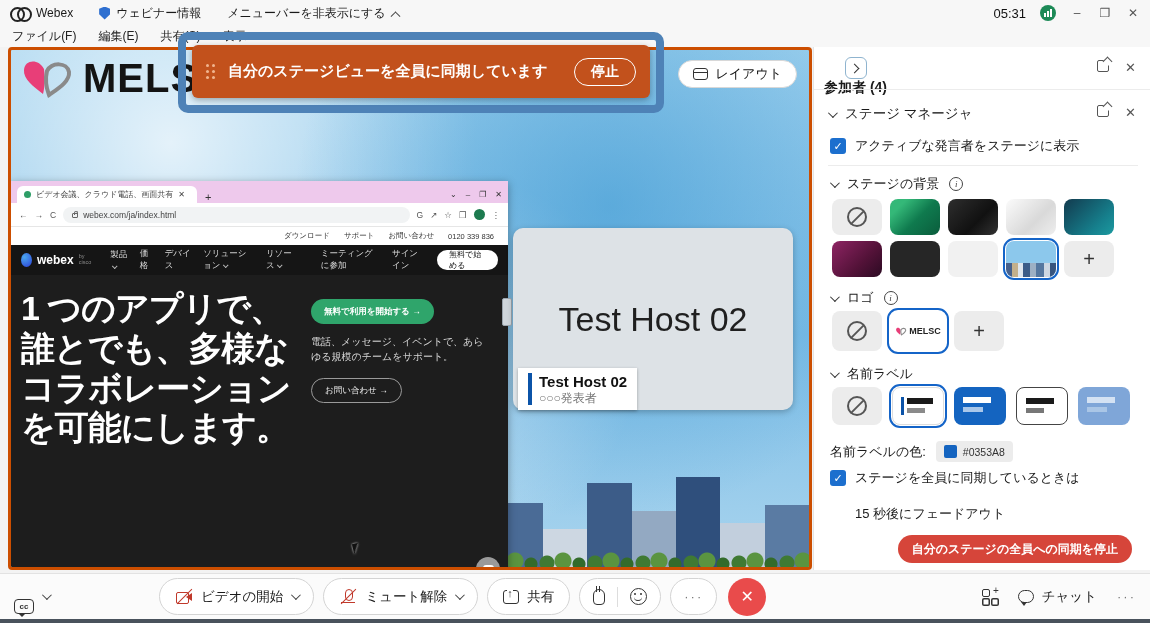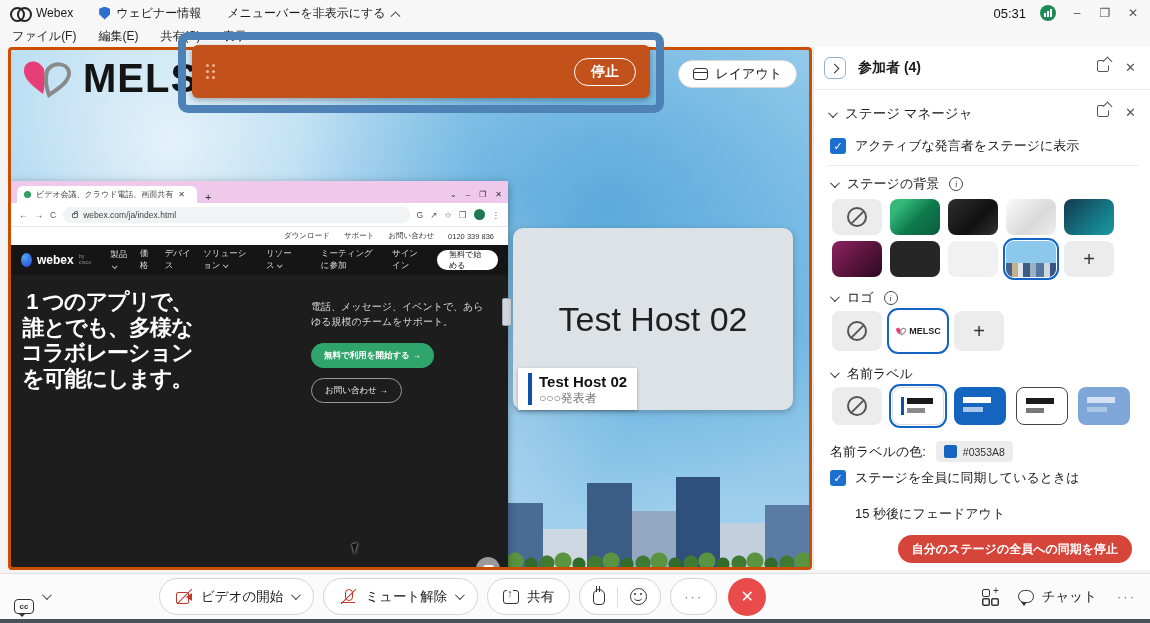--- a/index.html
+++ b/index.html
@@ -75,21 +75,21 @@
   #b-utility { height:18px; background:#fff; display:flex; align-items:center; justify-content:flex-end; gap:14px; padding:0 14px; font-size:7.5px; color:#333; }
   #b-nav { height:30px; background:#151515; display:flex; align-items:center; gap:12px; padding:0 10px; color:#ddd; font-size:8.5px; }
   #b-nav .wxlogo { display:flex; align-items:center; gap:5px; margin-right:4px; }
   .wxball { width:14px; height:14px; border-radius:50%; background:radial-gradient(circle at 30% 30%,#4aa7f0,#2b3fd6); }
   #b-nav .wx { color:#fff; font-weight:bold; font-size:12px; }
   #b-nav .wxsub { color:#8a8a8a; font-size:5.5px; align-self:flex-end; margin-bottom:3px; }
   #b-nav .spacer { flex:1; }
   #b-nav .cta { background:#fff; color:#111; border-radius:12px; height:20px; display:flex; align-items:center; padding:0 12px; font-size:8px; }
   .tinychev { display:inline-block; width:4px; height:4px; border-right:1.2px solid #bbb; border-bottom:1.2px solid #bbb; transform:rotate(45deg) translateY(-1px); margin-left:2px; }
   #b-hero { flex:1; background:#1d1d1d; position:relative; color:#fff; }
-  #hero-text { position:absolute; left:10px; top:14px; font-size:22px; font-weight:bold; line-height:1.17; letter-spacing:-1px;text-align:right; }
+  #hero-text { position:absolute; left:10px; top:14px; font-size:34px; font-weight:bold; line-height:1.17; letter-spacing:-1px; }
   #hero-side { position:absolute; left:300px; top:24px; width:178px; }
   #hero-sub { font-size:10px; color:#d8d8d8; line-height:1.5; margin-bottom:14px; }
   .pill-green { background:#2fa56b; color:#fff; border-radius:13px; height:25px; display:inline-flex; align-items:center; padding:0 13px; font-size:8.5px; font-weight:bold; margin-bottom:10px; }
   .pill-outline { border:1px solid #9a9a9a; color:#eee; border-radius:13px; height:25px; display:inline-flex; align-items:center; padding:0 13px; font-size:8.5px; }
   #hero-chat { position:absolute; right:8px; bottom:8px; width:24px; height:24px; border-radius:50%; background:#9a9a9a; display:flex; align-items:center; justify-content:center; }
   #hero-chat span { width:11px; height:8px; background:#fff; border-radius:3px; display:block; }
   #cursor { position:absolute; left:342px; bottom:36px; width:0; height:0; border-left:6px solid #111; border-right:4px solid transparent; border-bottom:10px solid transparent; transform:rotate(-14deg); filter:drop-shadow(0 0 1px #fff); }
 
   
   #tile { left:502px; top:178px; width:280px; height:182px; background:#dde2e6; border-radius:10px; display:flex; align-items:center; justify-content:center; box-shadow:0 2px 6px rgba(0,0,0,.25); }
@@ -319,22 +319,22 @@
       <span class="cta">無料で始める</span>
     </div>
     <div id="b-hero">
       <div id="hero-text">
         <div>1 つのアプリで、</div>
         <div>誰とでも、多様な</div>
         <div>コラボレーション</div>
         <div>を可能にします。</div>
       </div>
       <div id="hero-side">
+        <div><span class="pill-green">無料で利用を開始する →</span></div>
         <div id="hero-sub">電話、メッセージ、イベントで、あらゆる規模のチームをサポート。</div>
-        <div><span class="pill-green">無料で利用を開始する →</span></div>
         <div><span class="pill-outline">お問い合わせ →</span></div>
       </div>
       <div id="hero-chat">
           <span></span>
         </div>
       <div id="cursor"></div>
     </div>
   </div>
 
   <div id="tile-handle" class="abs"></div>
@@ -346,25 +346,26 @@
     <span>
       <div class="l1">Test Host 02</div>
       <div class="l2">○○○発表者</div>
     </span>
   </div>
 </div>
 
 <div id="hl-box" class="abs"></div>
 <div id="banner" class="abs">
   <span class="dots"></span>
+  <span class="txt">自分のステージビューを全員に同期しています</span>
   <span id="stop-btn">停止</span>
 </div>
 
 <div id="panel" class="abs">
-  <div class="abs row" style="left:10px; top:10px; gap:12px;">
+  <div class="abs row" style="left:10px; top:10px; gap:0;flex-direction:column;">
     <span class="collapse-btn">
         <span class="chev"></span>
       </span>
     <span class="p-head">参加者 (4)</span>
   </div>
   <div class="abs p-icons" style="right:14px; top:13px;">
     <span class="popout"></span>
     <span>✕</span>
   </div>
   <div class="divider abs" style="left:0; top:42px; width:337px;"></div>

